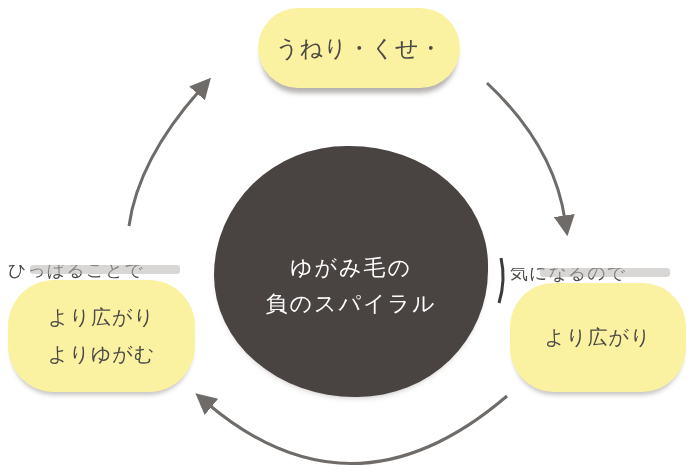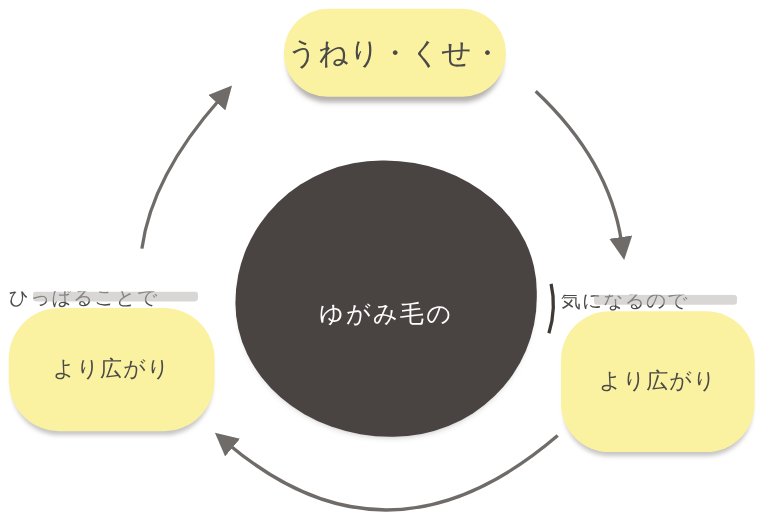--- a/index.html
+++ b/index.html
@@ -69,31 +69,31 @@
     line-height: 36px;
     letter-spacing: 1px;
     font-weight: 500;
   }
   .bubble-top {
     left: 258px; top: 8px;
     width: 202px; height: 80px;
     border-radius: 40px;
     box-shadow: 0 8px 5px -3px rgba(116,111,108,0.55);
   }
-  .bubble-top .bline { font-size: 27px; line-height: 32px; letter-spacing: 0.5px; }
+  .bubble-top .bline { font-size: 23px; line-height: 32px; letter-spacing: 0.5px; }
   .bubble-left {
     left: 8px; top: 280px;
     width: 187px; height: 112px;
     border-radius: 46px;
     box-shadow: 0 6px 4px -3px rgba(116,111,108,0.4);
   }
   .bubble-left .bline, .bubble-right .bline { line-height: 37px; }
   .bubble-right {
     left: 510px; top: 283px;
-    width: 176px; height: 128px;
+    width: 176px; height: 109px;
     border-radius: 44px;
     box-shadow: 0 6px 4px -3px rgba(116,111,108,0.4);
   }
   
   .header-clip {
     position: absolute;
     top: -15px; left: 0; right: 0;
     height: 24px;
     overflow: hidden;
     text-align: left;
@@ -132,33 +132,35 @@
     </defs>
     <path d="M 129 226 Q 138 160 200 90" fill="none" stroke="#6f6b68" stroke-width="3" marker-end="url(#ah)"></path>
     <path d="M 487 83 Q 554 146 565 220" fill="none" stroke="#6f6b68" stroke-width="3" marker-end="url(#ah)"></path>
     <path d="M 507 396 Q 354 527 208 404" fill="none" stroke="#6f6b68" stroke-width="3" marker-end="url(#ah)"></path>
     <path d="M 501 258 Q 506 280 499 303" fill="none" stroke="#3e3a38" stroke-width="3"></path>
   </svg>
 
   <div class="circle">
     <div class="circle-text">
       <span class="cline">ゆがみ毛の</span>
+      <span class="cline">負のスパイラル</span>
     </div>
   </div>
 
   <div class="bubble bubble-top">
     <span class="bline">うねり・くせ・</span>
   </div>
 
   <div class="bubble bubble-left">
     <div class="header-clip">
       <span class="header-text">ひっぱることで</span>
       <div class="header-band"></div>
     </div>
     <span class="bline">より広がり</span>
+    <span class="bline">よりゆがむ</span>
   </div>
 
   <div class="bubble bubble-right">
     <div class="header-clip">
       <span class="header-text">気になるので</span>
       <div class="header-band"></div>
     </div>
     <span class="bline">より広がり</span>
   </div>
 

